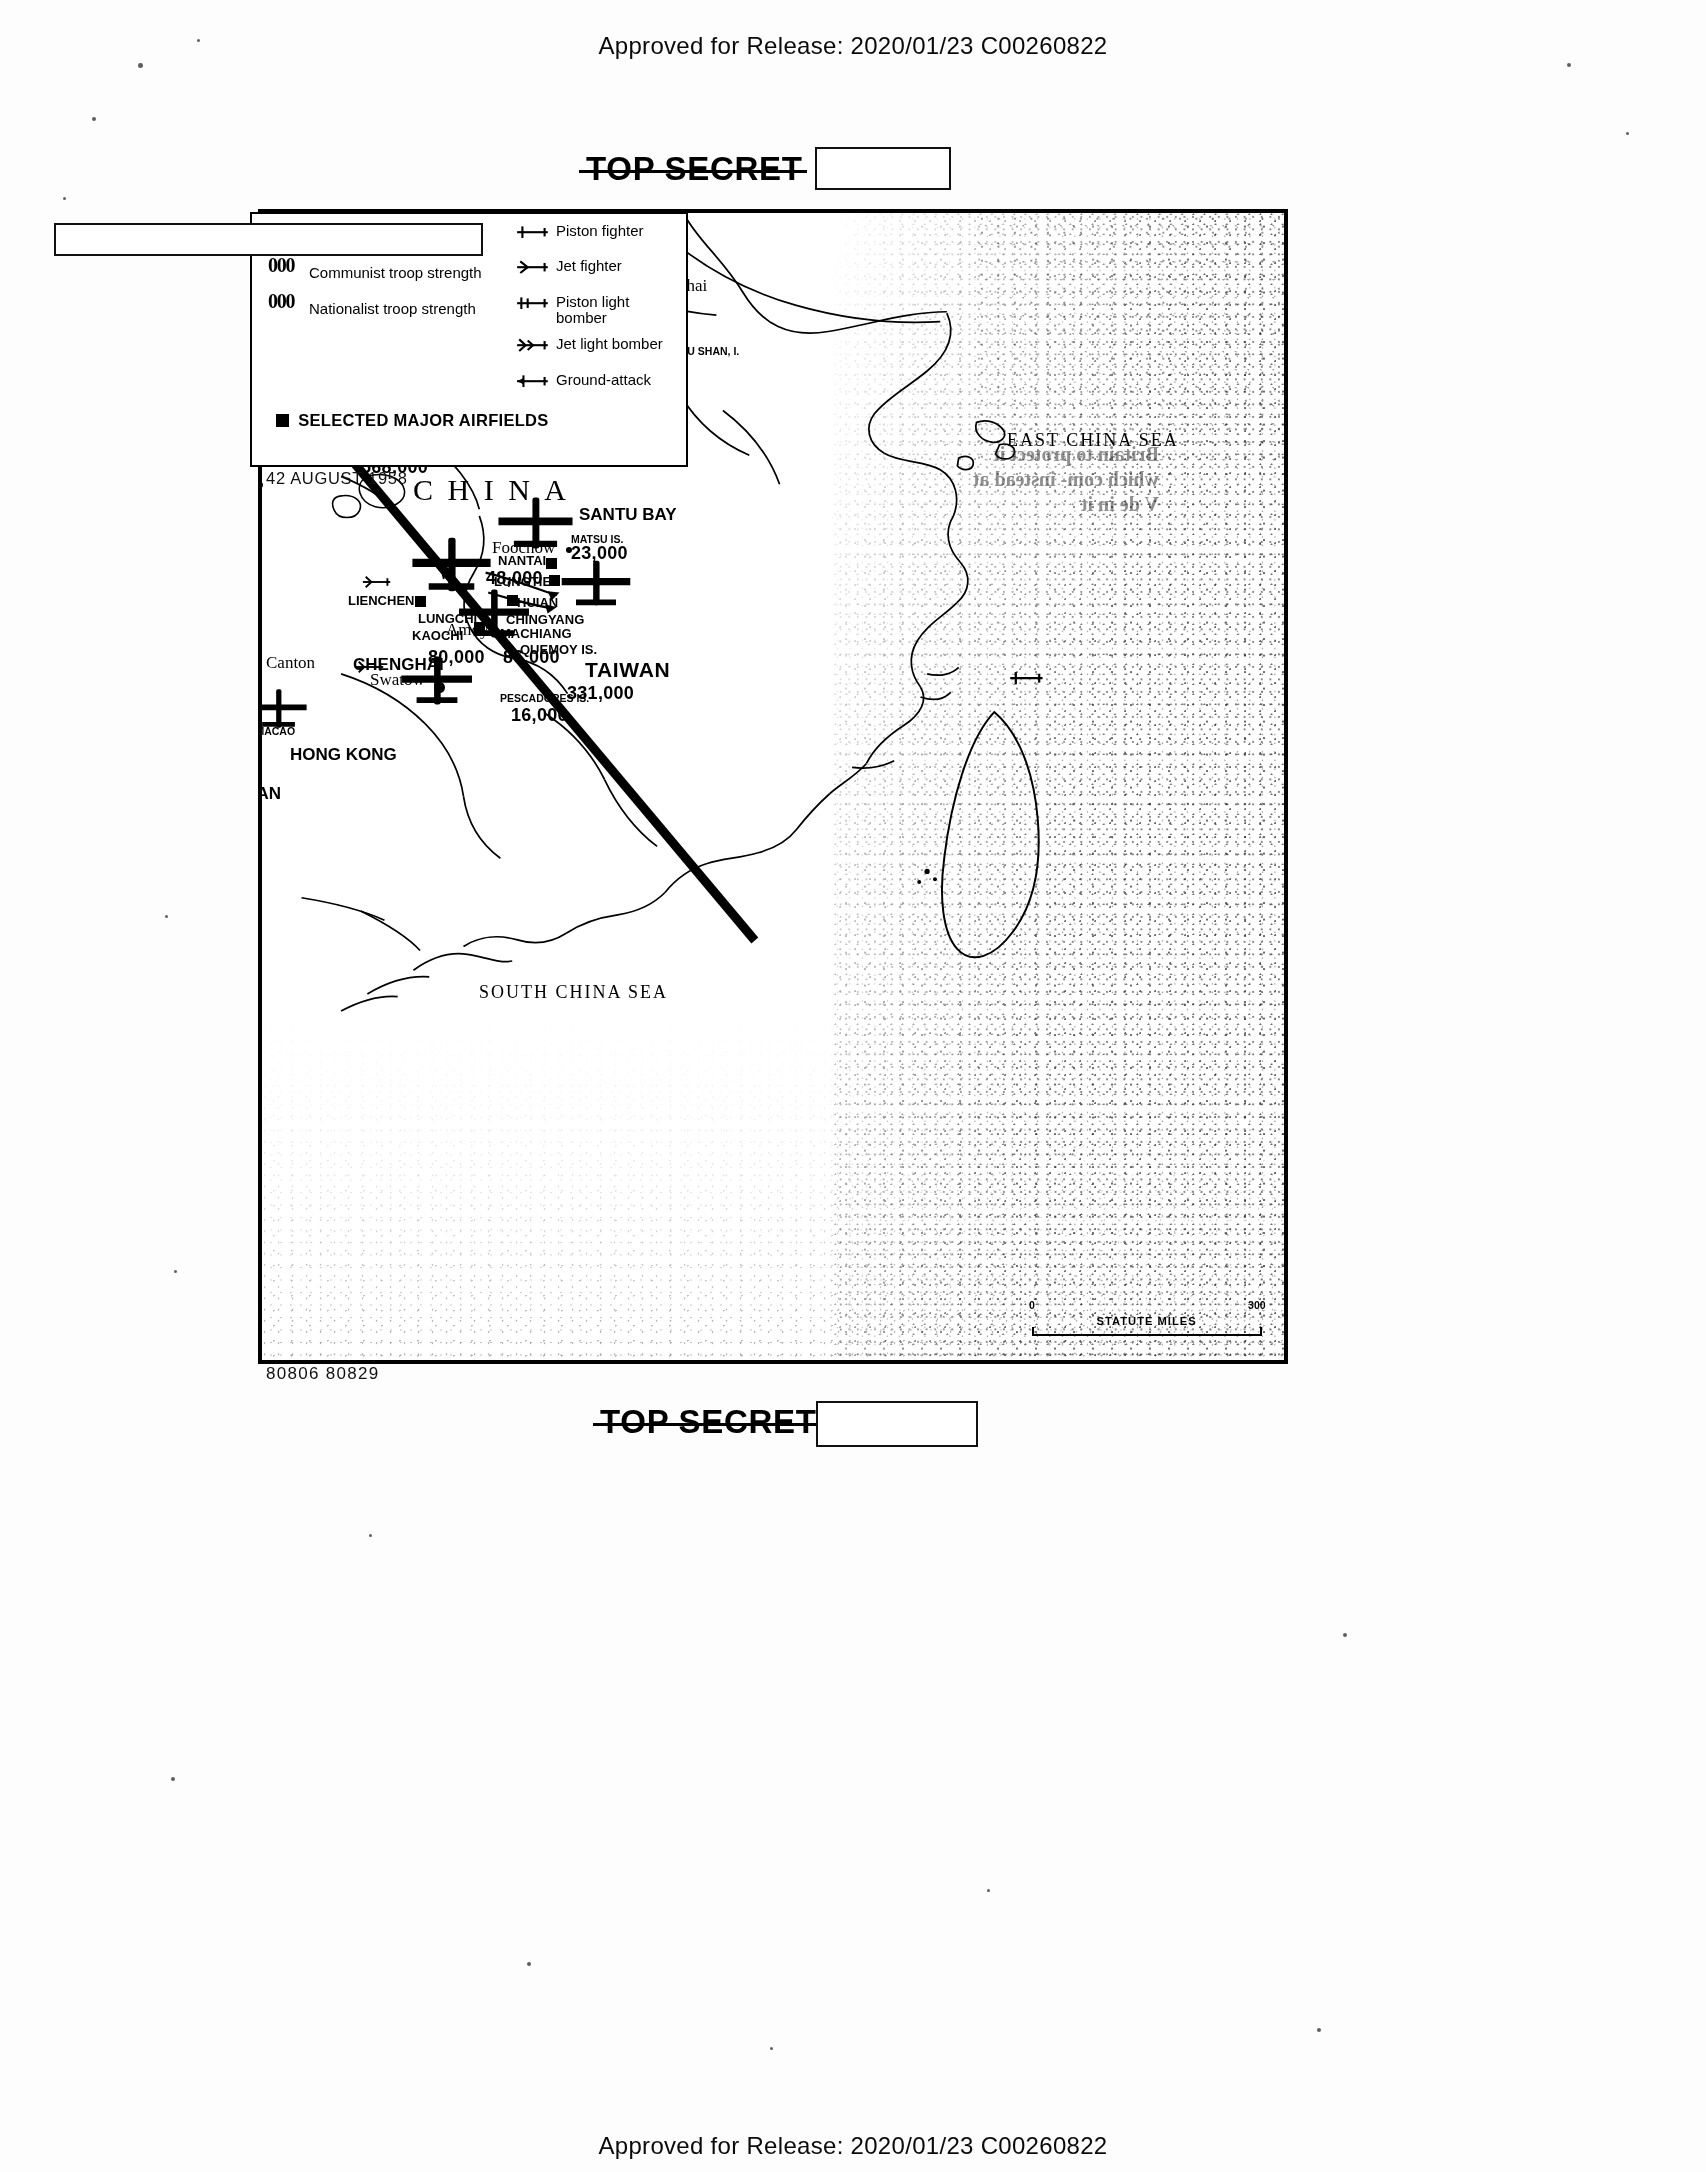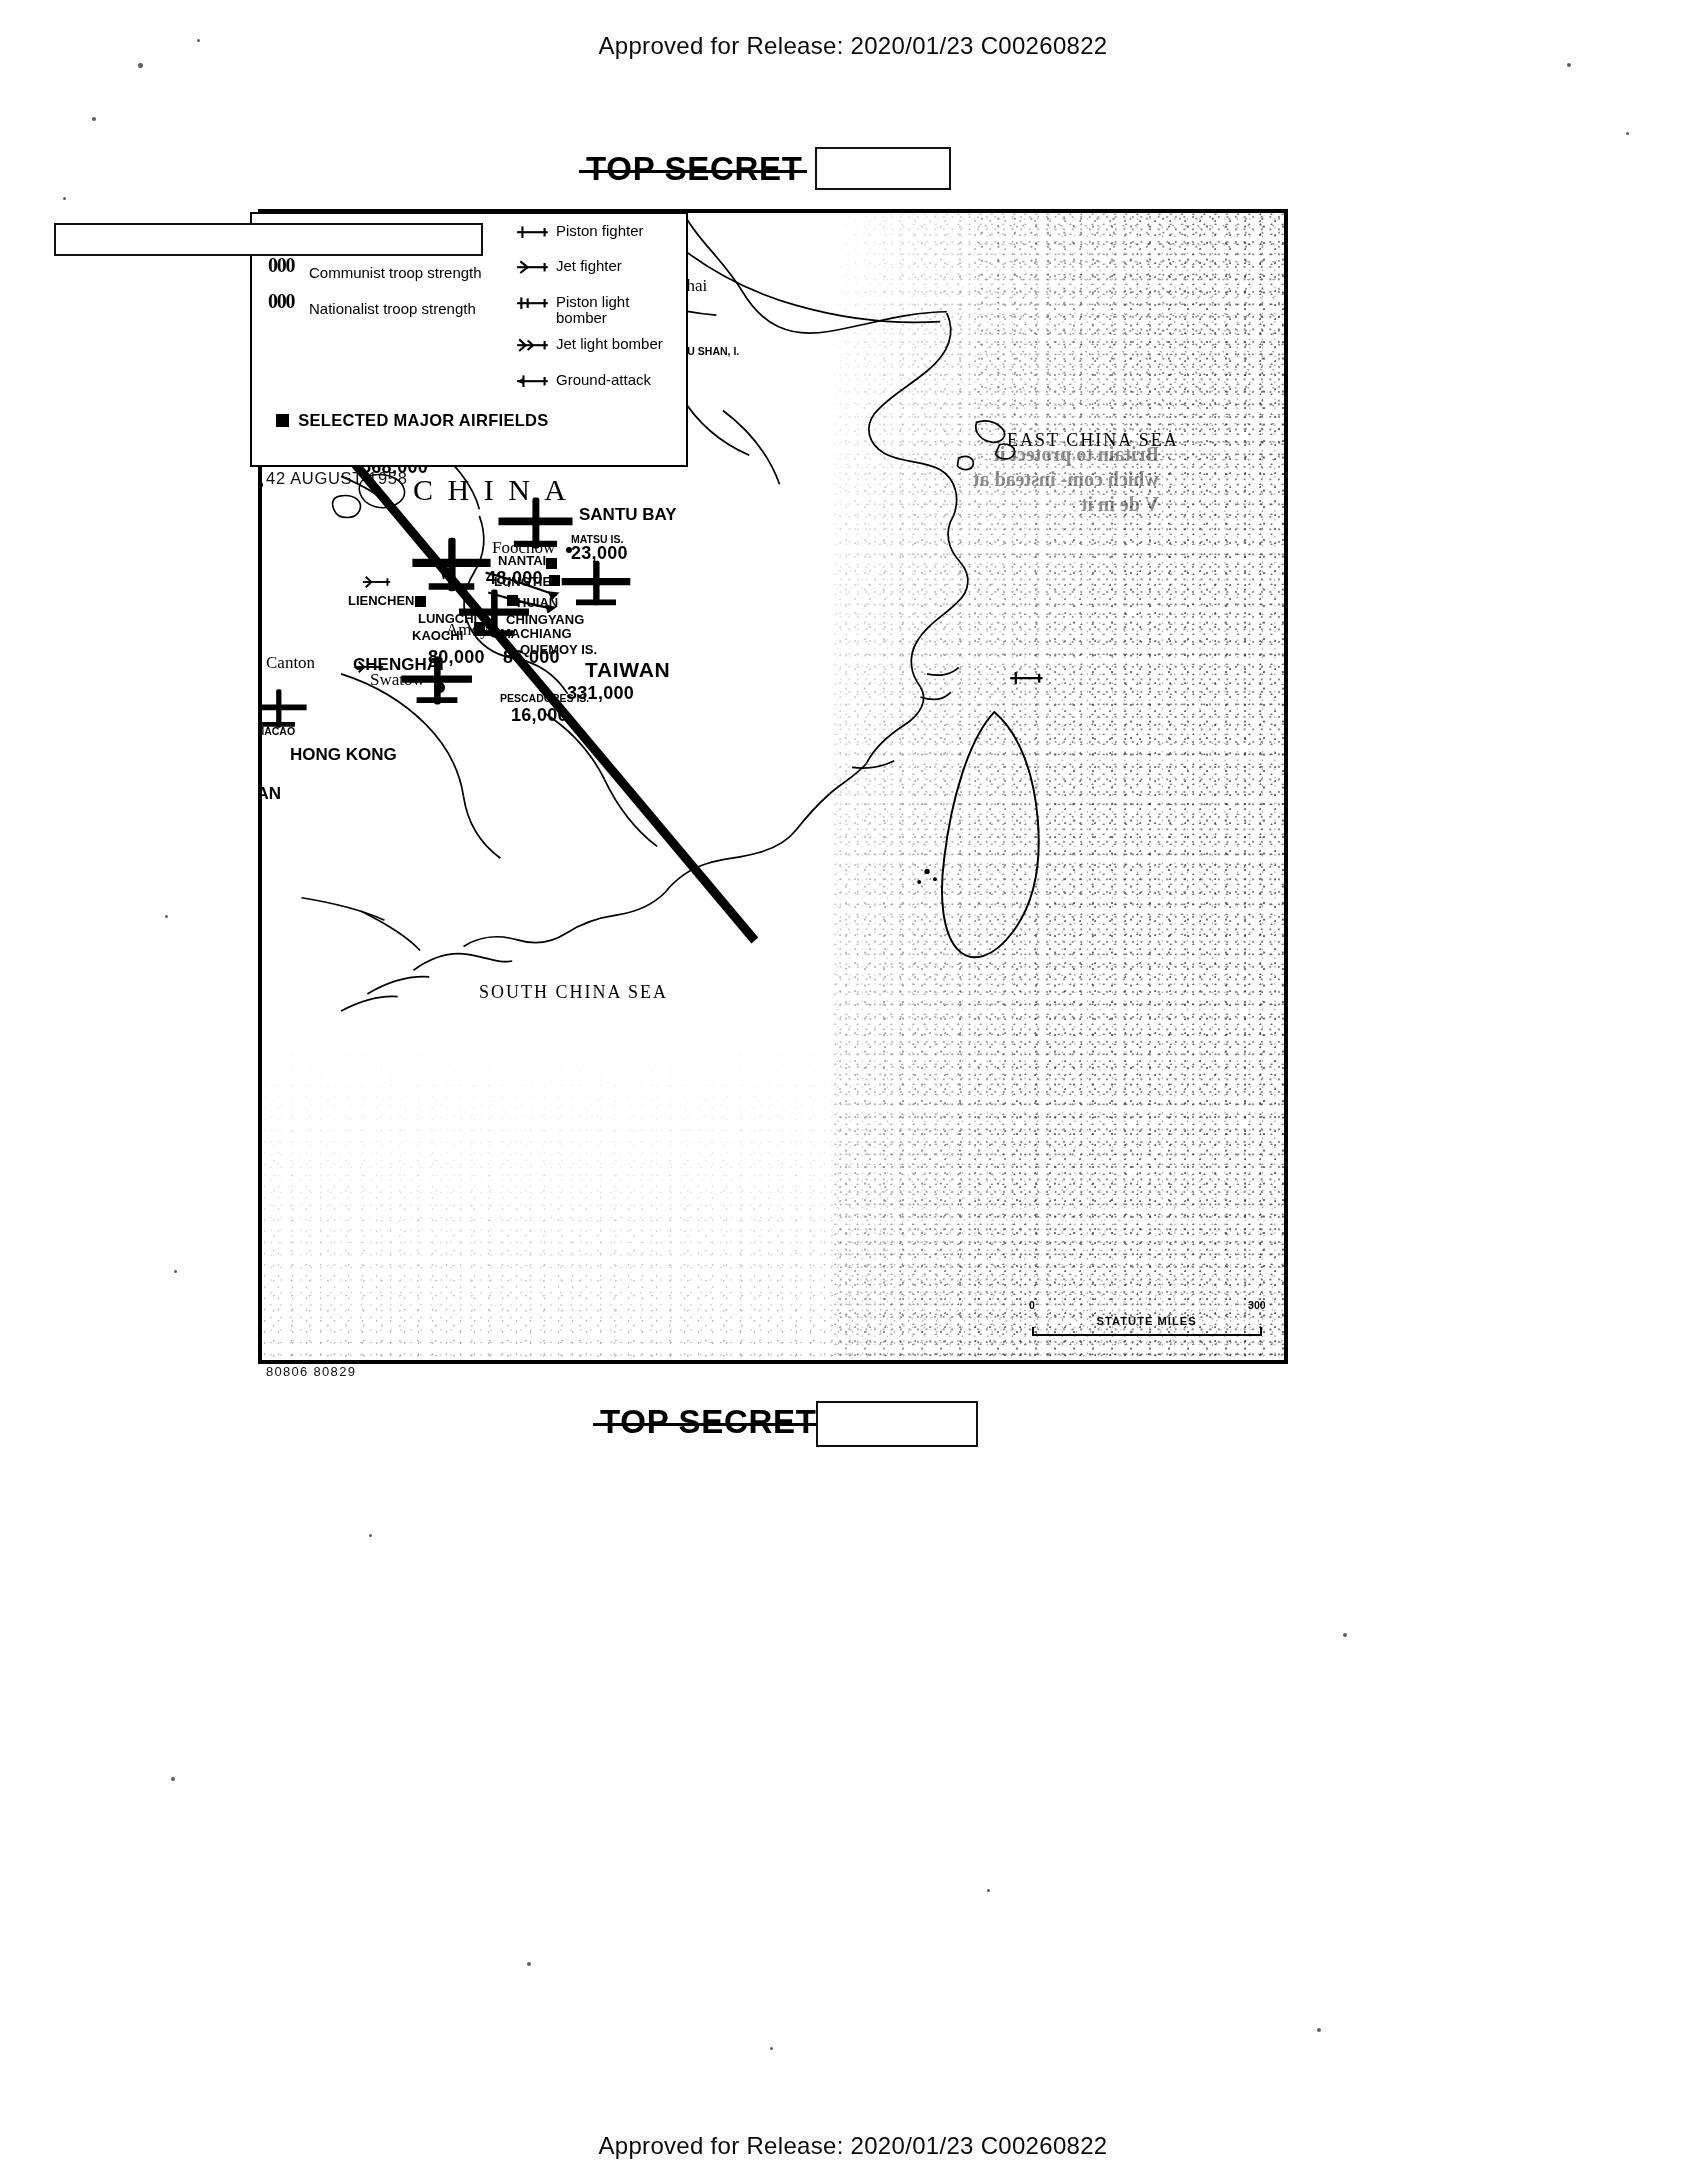--- a/index.html
+++ b/index.html
@@ -295,21 +295,21 @@
   .scale-end {
     position: absolute;
     font-size: 10.5px;
     font-weight: bold;
   }
 
   .film-number {
     position: absolute;
     left: 266px;
     top: 1364px;
-    font-size: 13px;
+    font-size: 17px;
     letter-spacing: 1.3px;
     color: #111;
   }
 
   
   .bleed {
     position: absolute;
     right: 125px;
     top: 229px;
     width: 197px;

